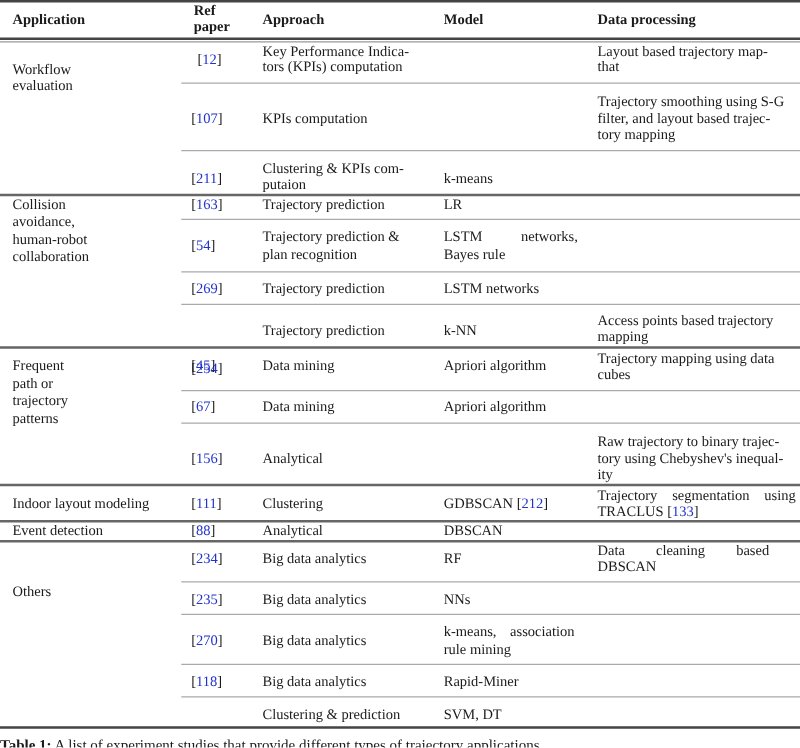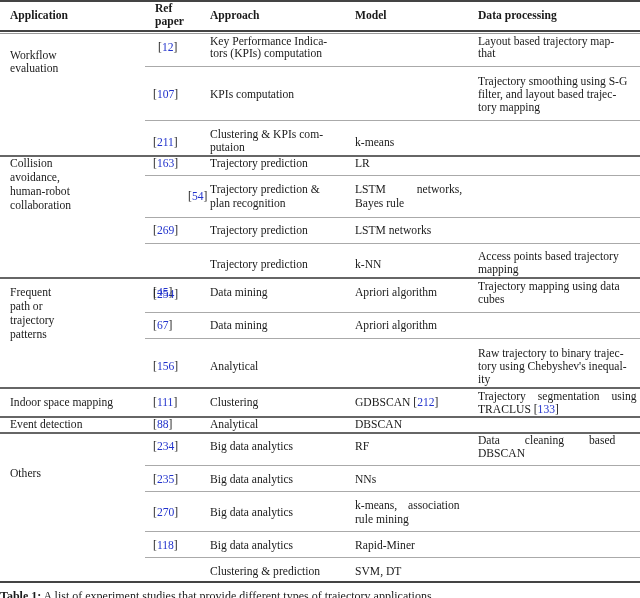--- a/index.html
+++ b/index.html
@@ -92,21 +92,21 @@
   <div class="cell" style="left:10px;top:157px;">Collision</div>
   <div class="cell" style="left:10px;top:171px;">avoidance,</div>
   <div class="cell" style="left:10px;top:185px;">human-robot</div>
   <div class="cell" style="left:10px;top:199px;">collaboration</div>
 
   <div class="cell ref" style="left:153px;top:157px;">[<span class="num">163</span>]</div>
   <div class="cell" style="left:210px;top:157px;">Trajectory prediction</div>
   <div class="cell" style="left:355px;top:157px;">LR</div>
   <div class="rule part" style="top:175px;"></div>
 
-  <div class="cell ref" style="left:153px;top:190px;margin-left:35px;">[<span class="num">54</span>]</div>
+  <div class="cell ref" style="left:153px;top:190px;">[<span class="num">54</span>]</div>
   <div class="cell" style="left:210px;top:183px;">Trajectory prediction &amp;</div>
   <div class="cell" style="left:210px;top:197px;">plan recognition</div>
   <div class="cell" style="left:355px;top:183px;word-spacing:28px;">LSTM networks,</div>
   <div class="cell" style="left:355px;top:197px;">Bayes rule</div>
   <div class="rule part" style="top:217px;"></div>
 
   <div class="cell ref" style="left:153px;top:224px;">[<span class="num">269</span>]</div>
   <div class="cell" style="left:210px;top:224px;">Trajectory prediction</div>
   <div class="cell" style="left:355px;top:224px;">LSTM networks</div>
   <div class="rule part" style="top:243px;"></div>
@@ -137,21 +137,21 @@
   <div class="rule part" style="top:338px;"></div>
 
   <div class="cell ref" style="left:153px;top:360px;">[<span class="num">156</span>]</div>
   <div class="cell" style="left:210px;top:360px;">Analytical</div>
   <div class="cell" style="left:478px;top:347px;">Raw trajectory to binary trajec-</div>
   <div class="cell" style="left:478px;top:360px;">tory using Chebyshev's inequal-</div>
   <div class="cell" style="left:478px;top:373px;">ity</div>
 
   <div class="rule mid" style="top:387px;"></div>
 
-  <div class="cell" style="left:10px;top:396px;">Indoor space mapping</div>
+  <div class="cell" style="left:10px;top:396px;">Indoor layout modeling</div>
   <div class="cell ref" style="left:153px;top:396px;">[<span class="num">111</span>]</div>
   <div class="cell" style="left:210px;top:396px;">Clustering</div>
   <div class="cell ref" style="left:355px;top:396px;"><span>GDBSCAN [</span><span class="num">212</span><span>]</span></div>
   <div class="cell" style="left:478px;top:390px;word-spacing:9px;">Trajectory segmentation using</div>
   <div class="cell ref" style="left:478px;top:403px;"><span>TRACLUS [</span><span class="num">133</span><span>]</span></div>
 
   <div class="rule mid" style="top:416px;"></div>
 
   <div class="cell" style="left:10px;top:418px;">Event detection</div>
   <div class="cell ref" style="left:153px;top:418px;">[<span class="num">88</span>]</div>

